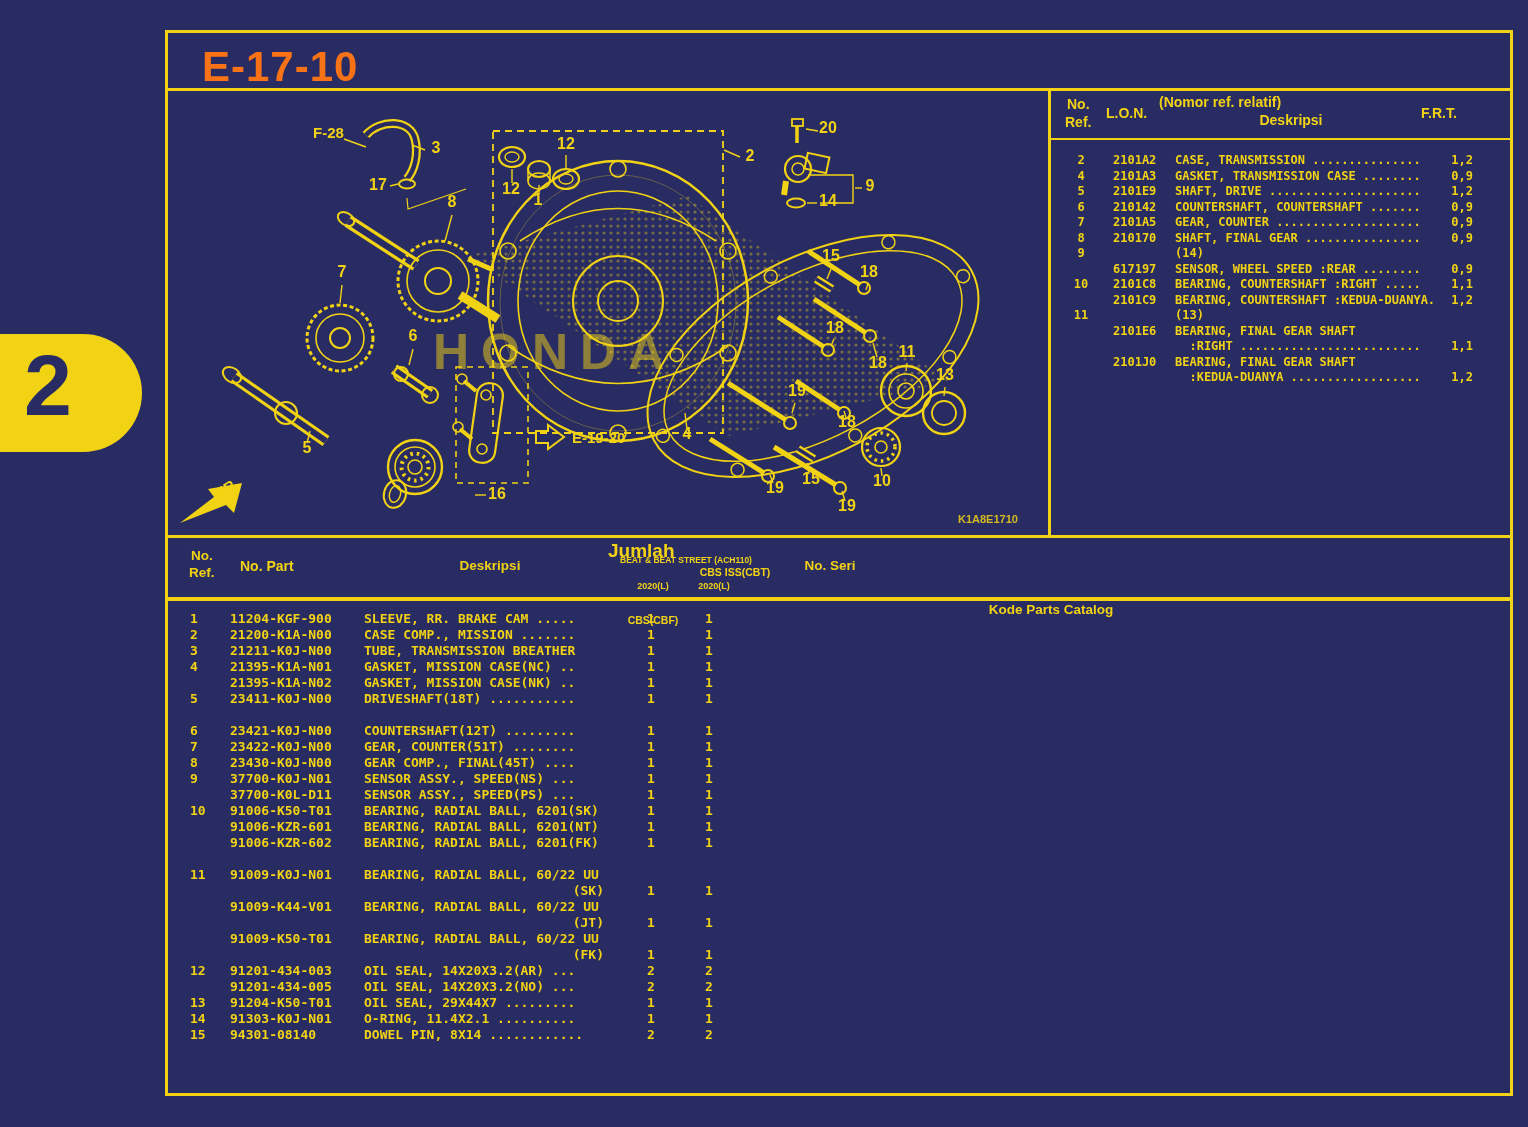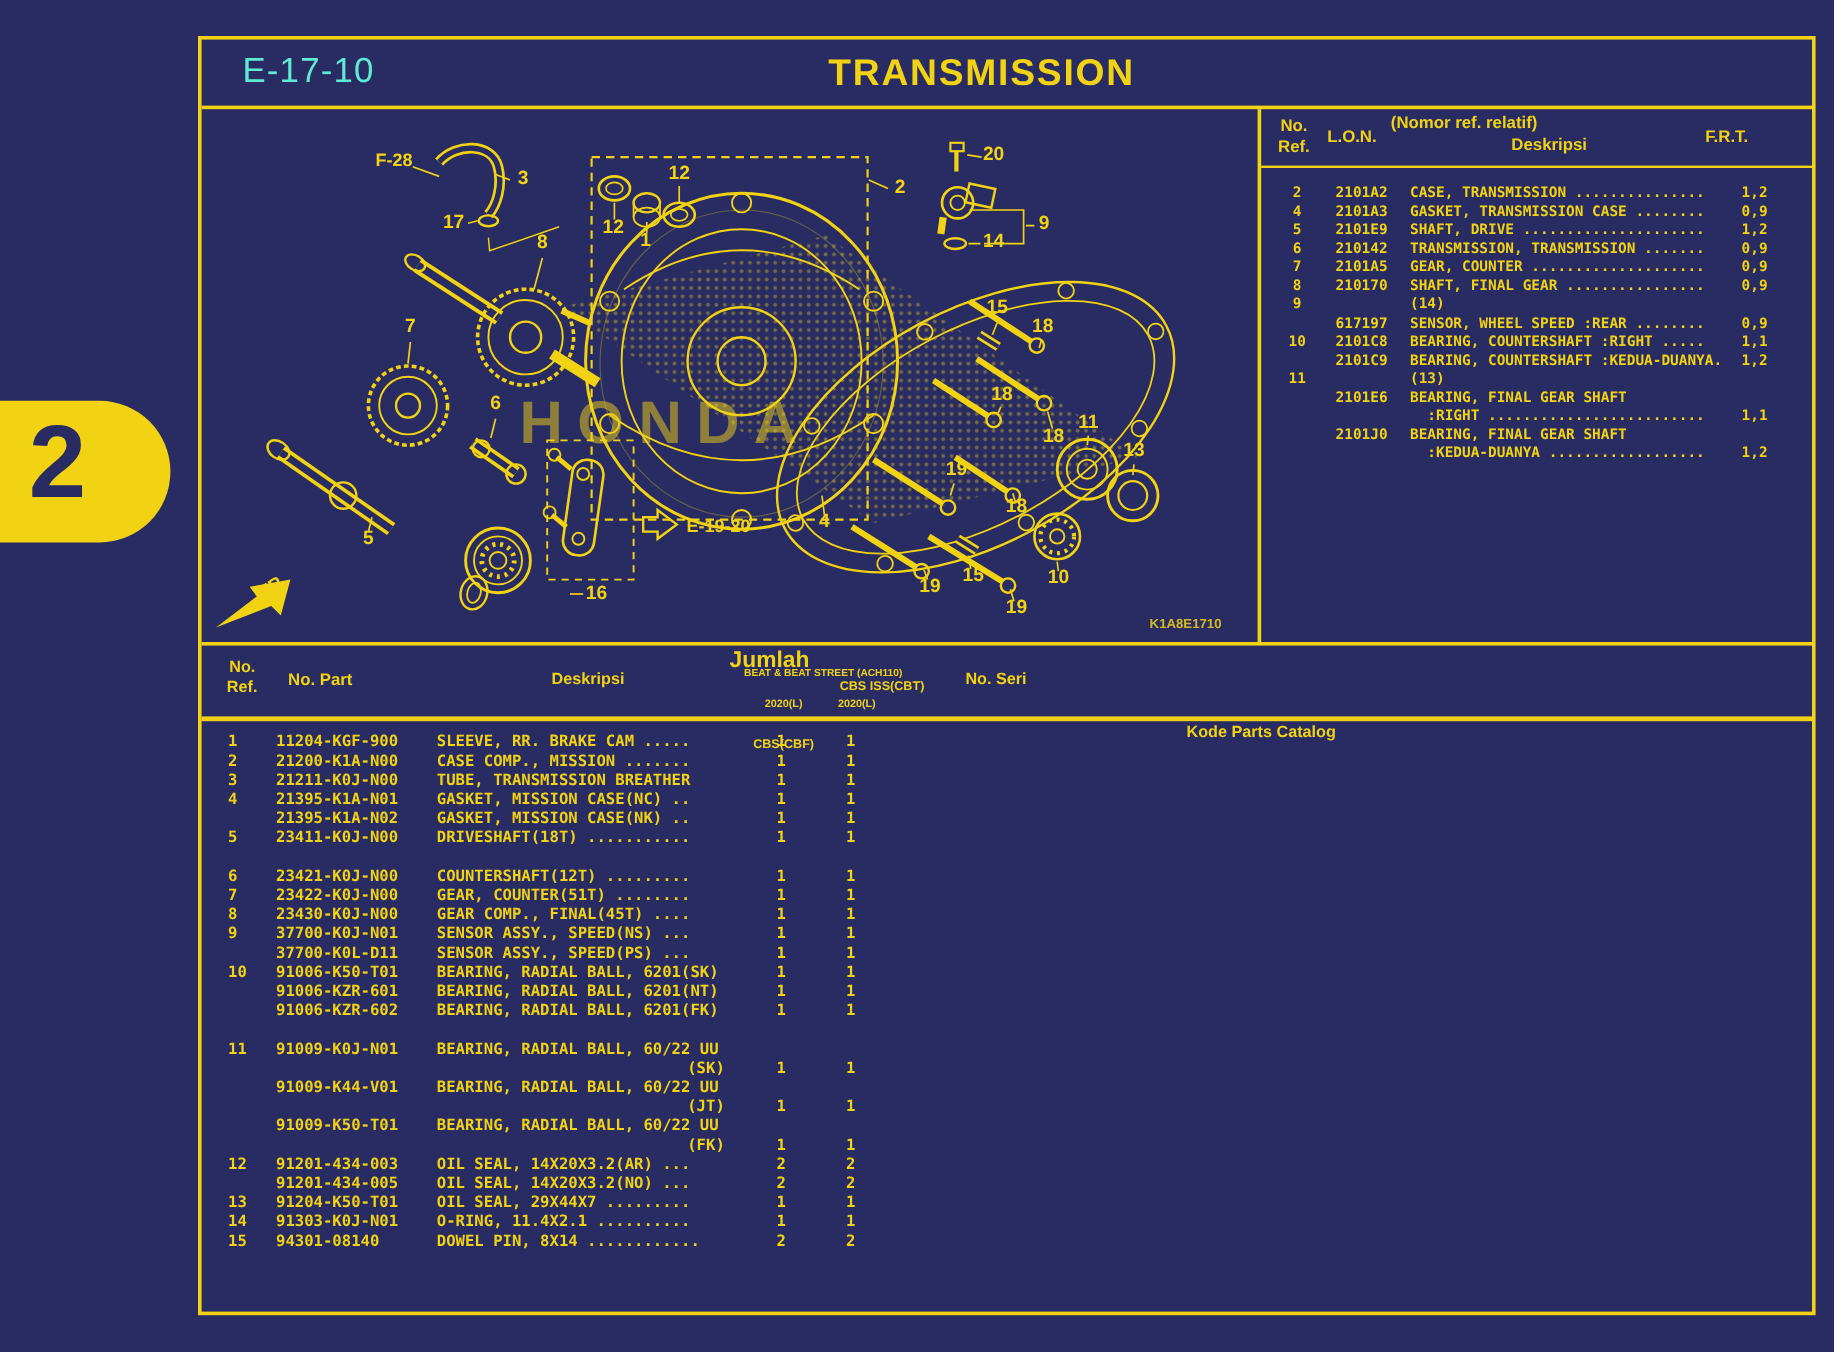--- a/index.html
+++ b/index.html
@@ -5,21 +5,21 @@
   html,body{margin:0;padding:0;background:#292c63;}
   .page{position:relative;width:1528px;height:1127px;background:#292c63;overflow:hidden;
         font-family:"Liberation Sans", sans-serif;}
   .badge{position:absolute;left:0;top:334px;width:142px;height:118px;background:#f2d313;
          border-radius:0 59px 59px 0;}
   .badge span{position:absolute;left:24px;top:2px;font-size:86px;font-weight:900;color:#292c63;
          font-family:"Liberation Sans", sans-serif;}
   .frame{position:absolute;left:165px;top:30px;width:1342px;height:1060px;border:3px solid #f2d313;}
   
   .hdr{position:absolute;left:0;top:0;width:100%;height:55px;border-bottom:3px solid #f2d313;}
-  .hdr-code{position:absolute;left:34px;top:10px;font-size:29px;font-weight:normal;color:#5eead4;letter-spacing:1px;}
+  .hdr-code{position:absolute;left:34px;top:10px;font-size:42px;font-weight:bold;color:#f97316;letter-spacing:1px;}
   .hdr-title{position:absolute;left:650px;top:10px;transform:translateX(-50%);font-size:31px;font-weight:bold;
              color:#f2d313;letter-spacing:1.5px;}
   
   #diagram-svg{position:absolute;left:0;top:58px;width:880px;height:444px;}
   .vsep{position:absolute;left:880px;top:58px;width:3px;height:444px;background:#f2d313;}
   
   .ref-panel{position:absolute;left:883px;top:58px;width:459px;height:444px;color:#f2d313;}
   .ref-head{position:absolute;left:0;top:0;width:100%;height:47px;border-bottom:2px solid #f2d313;
             font-weight:bold;font-size:14px;}
   .rh-no{position:absolute;left:16px;top:5px;}
@@ -75,21 +75,20 @@
 <div class="page">
 
   <div class="badge">
     <span>2</span>
   </div>
 
   <div class="frame">
 
     <div class="hdr">
       <div class="hdr-code">E-17-10</div>
-      <div class="hdr-title">TRANSMISSION</div>
     </div>
 
     <svg id="diagram-svg" viewBox="0 0 880 444">
       <defs>
         <pattern id="dots" width="7" height="7" patternUnits="userSpaceOnUse">
           <circle cx="2" cy="2" r="1.6" fill="#f2d313"></circle>
         </pattern>
       </defs>
 
       <polygon points="300,165 520,105 780,290 560,345" fill="url(#dots)" opacity="0.38"></polygon>
@@ -323,21 +322,21 @@
         <span class="rh-ref">Ref.</span>
         <span class="rh-lon">L.O.N.</span>
         <span class="rh-nomor">(Nomor ref. relatif)</span>
         <span class="rh-desk">Deskripsi</span>
         <span class="rh-frt">F.R.T.</span>
       </div>
       <div class="ref-body">
           <div class="ref-row"><span class="rt-ref">2</span><span class="rt-lon">2101A2</span><span class="rt-desc">CASE, TRANSMISSION ...............</span><span class="rt-frt">1,2</span></div>
           <div class="ref-row"><span class="rt-ref">4</span><span class="rt-lon">2101A3</span><span class="rt-desc">GASKET, TRANSMISSION CASE ........</span><span class="rt-frt">0,9</span></div>
           <div class="ref-row"><span class="rt-ref">5</span><span class="rt-lon">2101E9</span><span class="rt-desc">SHAFT, DRIVE .....................</span><span class="rt-frt">1,2</span></div>
-          <div class="ref-row"><span class="rt-ref">6</span><span class="rt-lon">210142</span><span class="rt-desc">TRANSMISSION, TRANSMISSION .......</span><span class="rt-frt">0,9</span></div>
+          <div class="ref-row"><span class="rt-ref">6</span><span class="rt-lon">210142</span><span class="rt-desc">COUNTERSHAFT, COUNTERSHAFT .......</span><span class="rt-frt">0,9</span></div>
           <div class="ref-row"><span class="rt-ref">7</span><span class="rt-lon">2101A5</span><span class="rt-desc">GEAR, COUNTER ....................</span><span class="rt-frt">0,9</span></div>
           <div class="ref-row"><span class="rt-ref">8</span><span class="rt-lon">210170</span><span class="rt-desc">SHAFT, FINAL GEAR ................</span><span class="rt-frt">0,9</span></div>
           <div class="ref-row"><span class="rt-ref">9</span><span class="rt-lon"></span><span class="rt-desc">(14)</span><span class="rt-frt"></span></div>
           <div class="ref-row"><span class="rt-ref"></span><span class="rt-lon">617197</span><span class="rt-desc">SENSOR, WHEEL SPEED :REAR ........</span><span class="rt-frt">0,9</span></div>
           <div class="ref-row"><span class="rt-ref">10</span><span class="rt-lon">2101C8</span><span class="rt-desc">BEARING, COUNTERSHAFT :RIGHT .....</span><span class="rt-frt">1,1</span></div>
           <div class="ref-row"><span class="rt-ref"></span><span class="rt-lon">2101C9</span><span class="rt-desc">BEARING, COUNTERSHAFT :KEDUA-DUANYA.</span><span class="rt-frt">1,2</span></div>
           <div class="ref-row"><span class="rt-ref">11</span><span class="rt-lon"></span><span class="rt-desc">(13)</span><span class="rt-frt"></span></div>
           <div class="ref-row"><span class="rt-ref"></span><span class="rt-lon">2101E6</span><span class="rt-desc">BEARING, FINAL GEAR SHAFT</span><span class="rt-frt"></span></div>
           <div class="ref-row"><span class="rt-ref"></span><span class="rt-lon"></span><span class="rt-desc">  :RIGHT .........................</span><span class="rt-frt">1,1</span></div>
           <div class="ref-row"><span class="rt-ref"></span><span class="rt-lon">2101J0</span><span class="rt-desc">BEARING, FINAL GEAR SHAFT</span><span class="rt-frt"></span></div>

